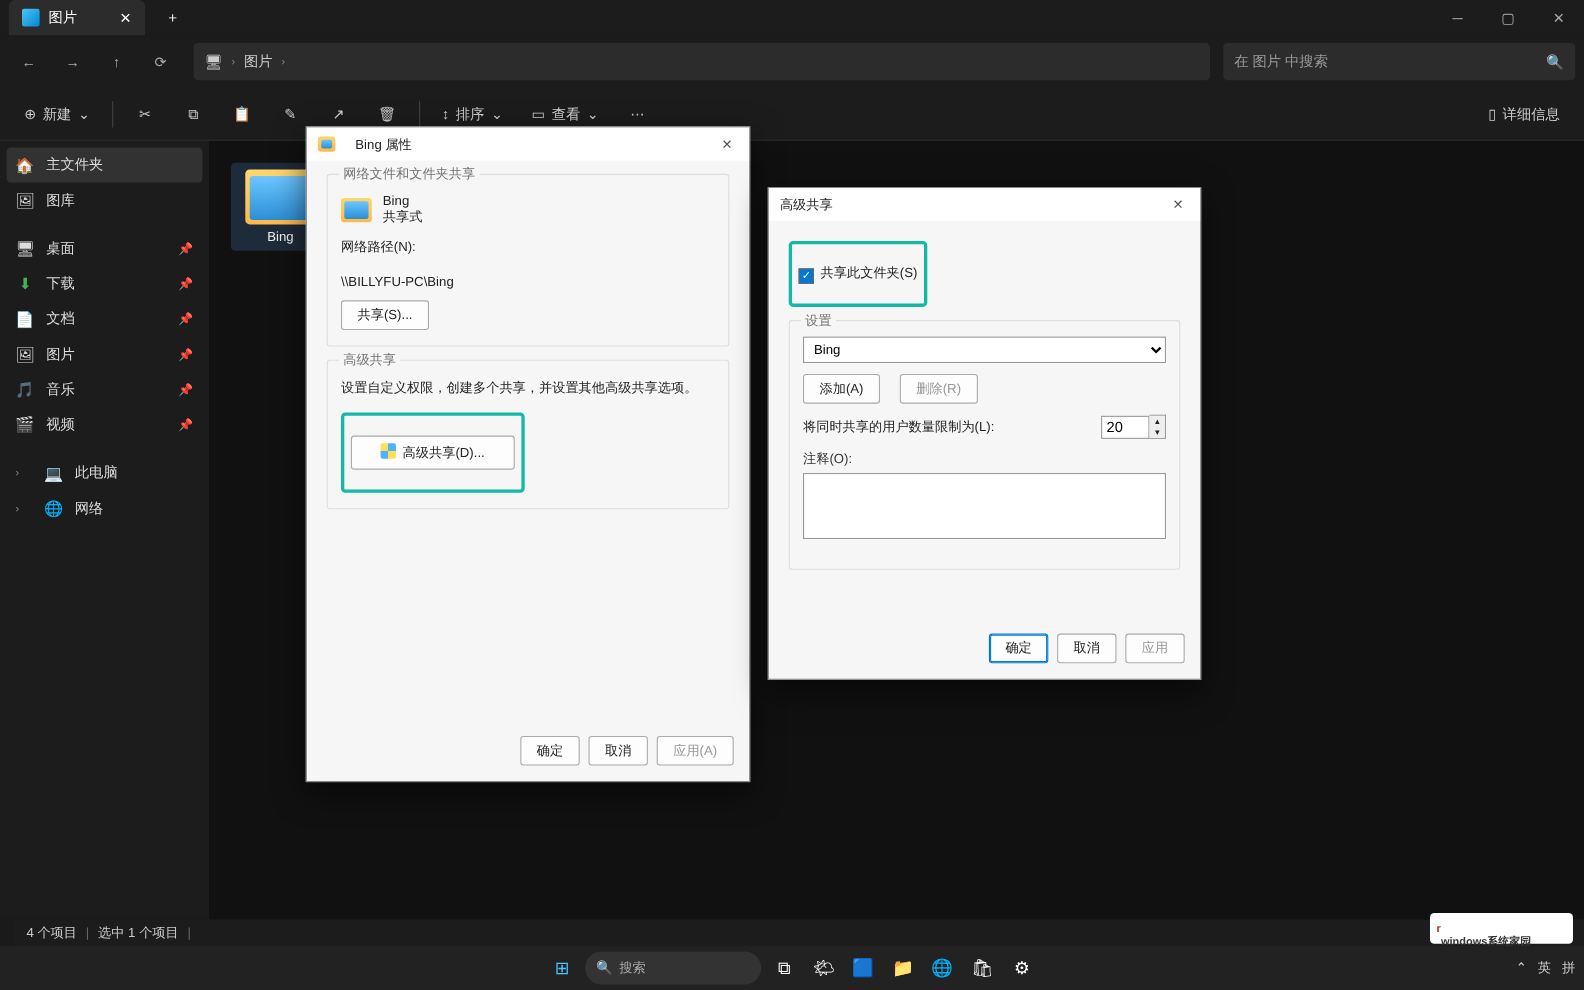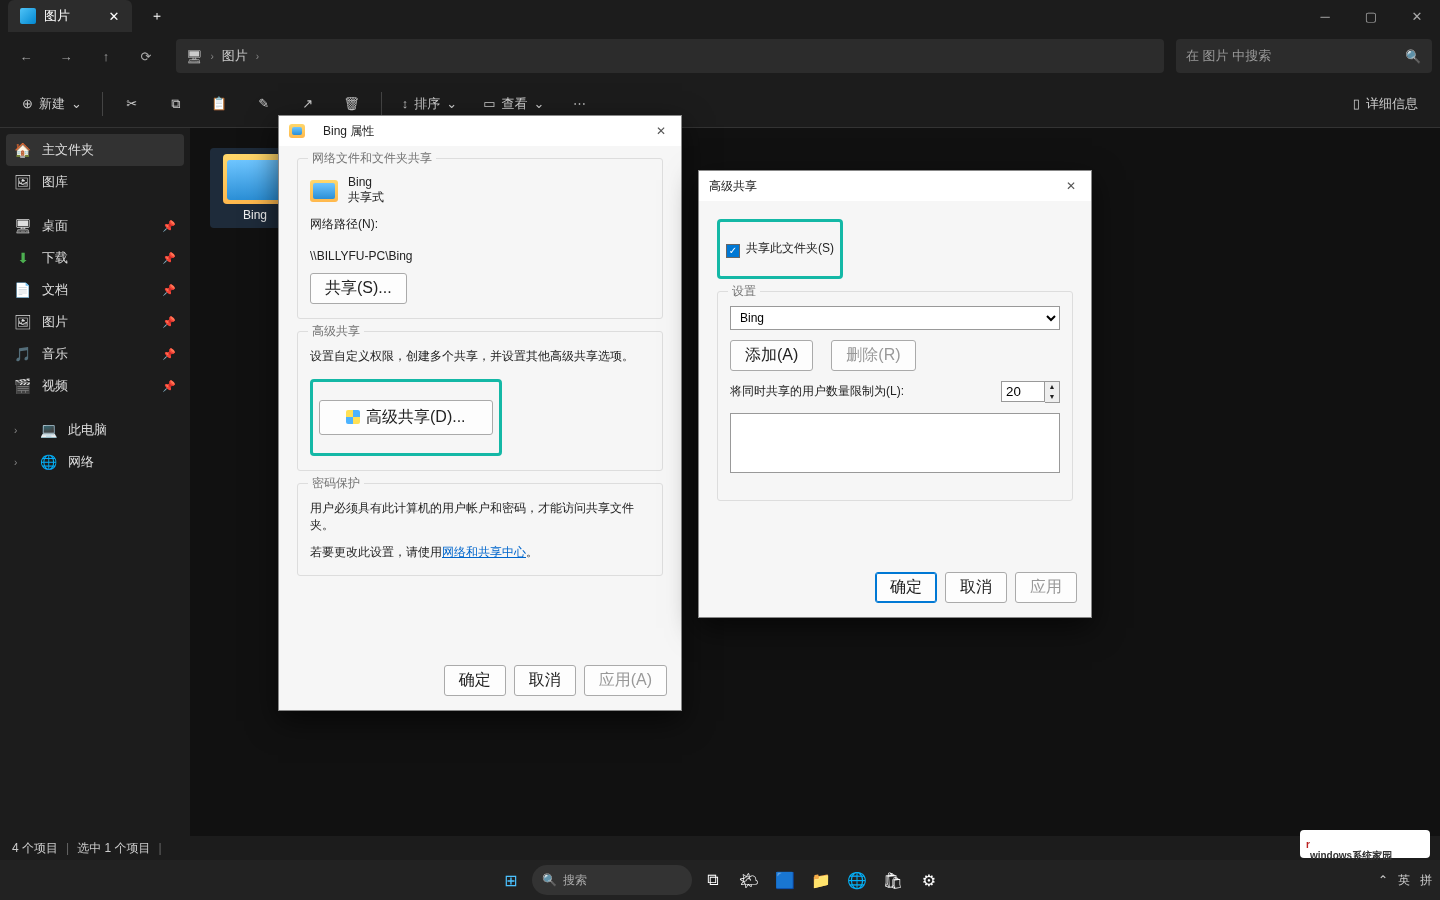--- a/index.html
+++ b/index.html
@@ -12,21 +12,21 @@
 .tab-close { width: 12px; height: 12px; display: flex; align-items: center; justify-content: center; cursor: pointer; margin-left: 30px; }
 .new-tab { width: 30px; height: 30px; display: flex; align-items: center; justify-content: center; margin-left: 10px; cursor: pointer; }
 .win-controls { margin-left: auto; display: flex; }
 .win-btn { width: 46px; height: 32px; display: flex; align-items: center; justify-content: center; cursor: pointer; color: #aaa; }
 
 
 .navbar { height: 48px; background: #1c1c1c; display: flex; align-items: center; padding: 0 8px; gap: 4px; }
 .nav-btn { width: 36px; height: 36px; display: flex; align-items: center; justify-content: center; cursor: pointer; color: #aaa; border-radius: 4px; }
 .addressbar { flex: 1; height: 34px; background: #2c2c2c; border-radius: 4px; display: flex; align-items: center; padding: 0 10px; gap: 8px; margin: 0 8px; color: #ccc; }
 .chev { color: #888; font-size: 10px; }
-.searchbox { width: 256px; height: 34px; background: #2c2c2c; border-radius: 4px; display: flex; align-items: center; padding: 0 10px; color: #999; justify-content: space-between; }
+.searchbox { width: 320px; height: 34px; background: #2c2c2c; border-radius: 4px; display: flex; align-items: center; padding: 0 10px; color: #999; justify-content: space-between; }
 
 
 .toolbar { height: 48px; background: #1c1c1c; display: flex; align-items: center; padding: 0 12px; gap: 6px; border-bottom: 1px solid #333; }
 .tbtn { height: 34px; padding: 0 10px; display: flex; align-items: center; gap: 6px; color: #ccc; cursor: pointer; border-radius: 4px; }
 .tbtn.icon-only { width: 38px; justify-content: center; padding: 0; }
 .tbtn.disabled { color: #555; }
 .tbar-spacer { flex: 1; }
 .tbar-sep { width: 1px; height: 24px; background: #444; margin: 0 4px; }
 
 
@@ -39,21 +39,21 @@
 .side-sep { height: 12px; }
 .side-expand { width: 16px; color: #888; font-size: 10px; }
 
 .content { flex: 1; background: #111; padding: 20px; position: relative; }
 .folder-item { width: 90px; display: flex; flex-direction: column; align-items: center; gap: 4px; cursor: pointer; padding: 6px; border-radius: 4px; background: rgba(96,165,250,0.18); }
 .folder-icon { width: 64px; height: 50px; background: linear-gradient(#ffd76a,#ffb84d); border-radius: 4px; position: relative; overflow: hidden; }
 .folder-icon::before { content:""; position:absolute; inset: 6px 4px 4px 4px; background: linear-gradient(#6ec5ff,#2b8fd6); border-radius:3px; }
 .folder-label { color: #eee; font-size: 12px; }
 
 
-.statusbar { height: 24px; background: #1c1c1c; display: flex; align-items: center; padding: 0 12px; color: #ccc; font-size: 12px; gap: 8px; position: absolute; bottom: 40px; left: 0; right: 0; }
+.statusbar { height: 24px; background: #1c1c1c; display: flex; align-items: center; padding: 0 12px; color: #ccc; font-size: 12px; gap: 8px; position: absolute; bottom: 40px; left: 12px; right: 0; }
 .status-sep { color: #666; }
 .view-toggles { margin-left: auto; display: flex; gap: 4px; }
 .vt { width: 22px; height: 18px; border: 1px solid #555; display: flex; align-items: center; justify-content: center; font-size: 10px; cursor: pointer; color:#ccc; }
 
 
 .taskbar { position: absolute; bottom: 0; left: 0; right: 0; height: 40px; background: #222; display: flex; align-items: center; justify-content: center; gap: 6px; }
 .task-center { display: flex; align-items: center; gap: 6px; }
 .task-search { width: 160px; height: 30px; background: #333; border-radius: 15px; display: flex; align-items: center; padding: 0 10px; color: #aaa; gap: 6px; font-size: 12px; }
 .task-icon { width: 30px; height: 30px; display: flex; align-items: center; justify-content: center; border-radius: 4px; cursor: pointer; font-size: 16px; }
 .tray { position: absolute; right: 8px; display: flex; align-items: center; gap: 10px; color: #ccc; font-size: 12px; }
@@ -63,21 +63,21 @@
 
 .dialog { position: absolute; background: #f6f6f6; border: 1px solid #888; box-shadow: 0 10px 28px rgba(0,0,0,.6); color: #222; font-size: 12px; }
 .dlg-title { height: 30px; display: flex; align-items: center; padding: 0 10px; gap: 8px; background: #fff; }
 .dlg-close { margin-left: auto; width: 20px; height: 20px; display: flex; align-items: center; justify-content: center; cursor: pointer; color:#555; }
 .dlg-tabs { display: flex; padding: 0 10px; gap: 2px; background: #fff; }
 .dlg-tab { padding: 6px 10px; cursor: pointer; color: #333; border: 1px solid transparent; border-bottom: none; }
 .dlg-tab.active { background: #f6f6f6; border-color: #ccc; border-radius: 3px 3px 0 0; }
 .dlg-body { padding: 12px 18px; }
 .group { border: 1px solid #ddd; border-radius: 3px; padding: 10px 12px 14px; margin-bottom: 12px; position: relative; }
 .group-title { position: absolute; top: -9px; left: 10px; background: #f6f6f6; padding: 0 4px; font-size: 12px; color: #737373; }
-.win-button { background: #fdfdfd; border: 1px solid #aaa; border-radius: 3px; padding: 4px 14px; cursor: pointer; font-size: 16px; color:#222; }
+.win-button { background: #fdfdfd; border: 1px solid #aaa; border-radius: 3px; padding: 4px 14px; cursor: pointer; font-size: 12px; color:#222; }
 .win-button.default { border-color: #0078d4; box-shadow: 0 0 0 1px #0078d4 inset; }
 .win-button:disabled, .win-button.disabled { color: #999; }
 .dlg-footer { display: flex; justify-content: flex-end; gap: 8px; padding: 10px 14px 14px; }
 .shield { width: 14px; height: 14px; display: inline-block; background: conic-gradient(#4cb3ff 0 25%, #ffe055 0 50%, #4cb3ff 0 75%, #ffe055 0 100%); border-radius: 2px; margin-right: 6px; vertical-align: -2px; }
 .highlight { border: 3px solid #14b8a6; border-radius: 4px; padding: 18px 6px; display: inline-block; }
 .folder-small { width: 28px; height: 22px; background: linear-gradient(#ffd76a,#ffb84d); border-radius: 3px; position: relative; overflow:hidden; display:inline-block; vertical-align:middle; margin-right:10px;}
 .folder-small::before{content:"";position:absolute;inset:3px;background:linear-gradient(#6ec5ff,#2b8fd6);border-radius:2px;}
 .link { color: #0066cc; text-decoration: underline; cursor: pointer; }
 
 
@@ -269,27 +269,20 @@
     <div class="group">
       <div class="group-title">高级共享</div>
       <div style="margin:6px 0 14px;">设置自定义权限，创建多个共享，并设置其他高级共享选项。</div>
       <span class="highlight">
         <button class="win-button" style="padding:6px 26px;">
           <span class="shield"></span><span>高级共享(D)...</span>
         </button>
       </span>
     </div>
 
-    <div class="group">
-      <div class="group-title">密码保护</div>
-      <div style="margin:6px 0 10px;">用户必须具有此计算机的用户帐户和密码，才能访问共享文件夹。</div>
-      <div>
-        <span>若要更改此设置，请使用</span><span class="link">网络和共享中心</span><span>。</span>
-      </div>
-    </div>
   </div>
   <div class="dlg-footer" style="position:absolute;bottom:0;right:0;left:0;">
     <button class="win-button">确定</button>
     <button class="win-button">取消</button>
     <button class="win-button disabled">应用(A)</button>
   </div>
 </div>
 
 <div class="dialog" style="left:698px; top:170px; width:394px; height:448px;">
   <div class="dlg-title">
@@ -323,20 +316,21 @@
         <div class="spinner">
           <input value="20" style="">
           <div class="spin-btns">
               <div>▲</div>
               <div>▼</div>
             </div>
         </div>
       </div>
 
       <div class="adv-field">
+        <label class="adv-label">注释(O):</label>
         <textarea class="adv-textarea" style=""></textarea>
       </div>
 
     </div>
   </div>
   <div class="dlg-footer" style="position:absolute;bottom:0;right:0;left:0;">
     <button class="win-button default">确定</button>
     <button class="win-button">取消</button>
     <button class="win-button disabled">应用</button>
   </div>

